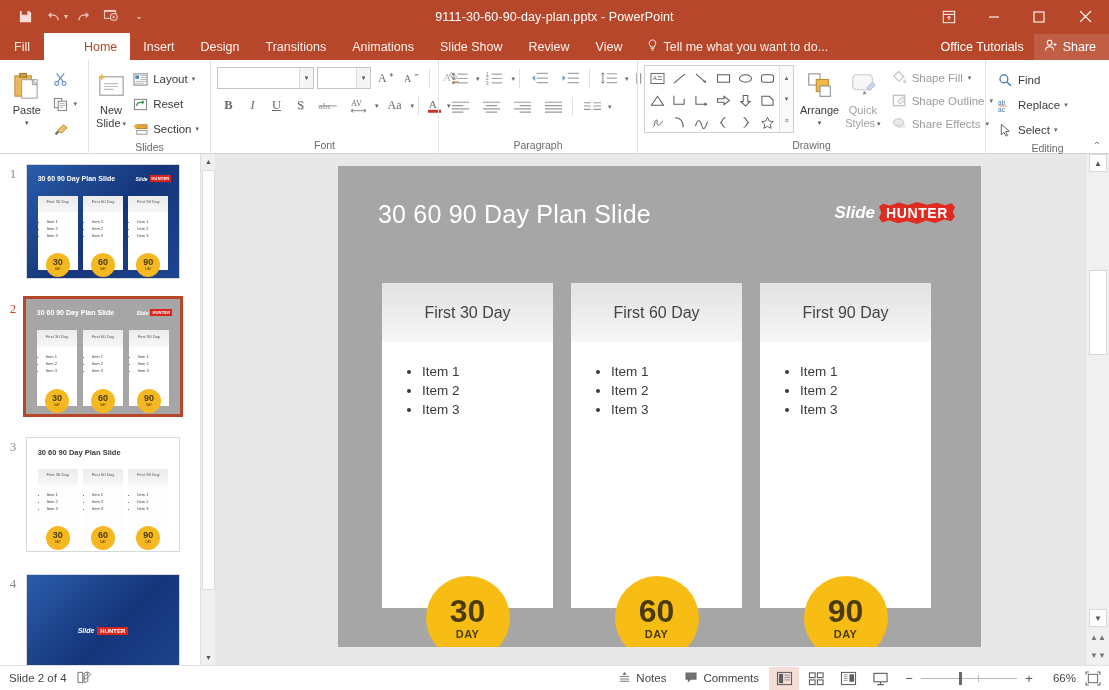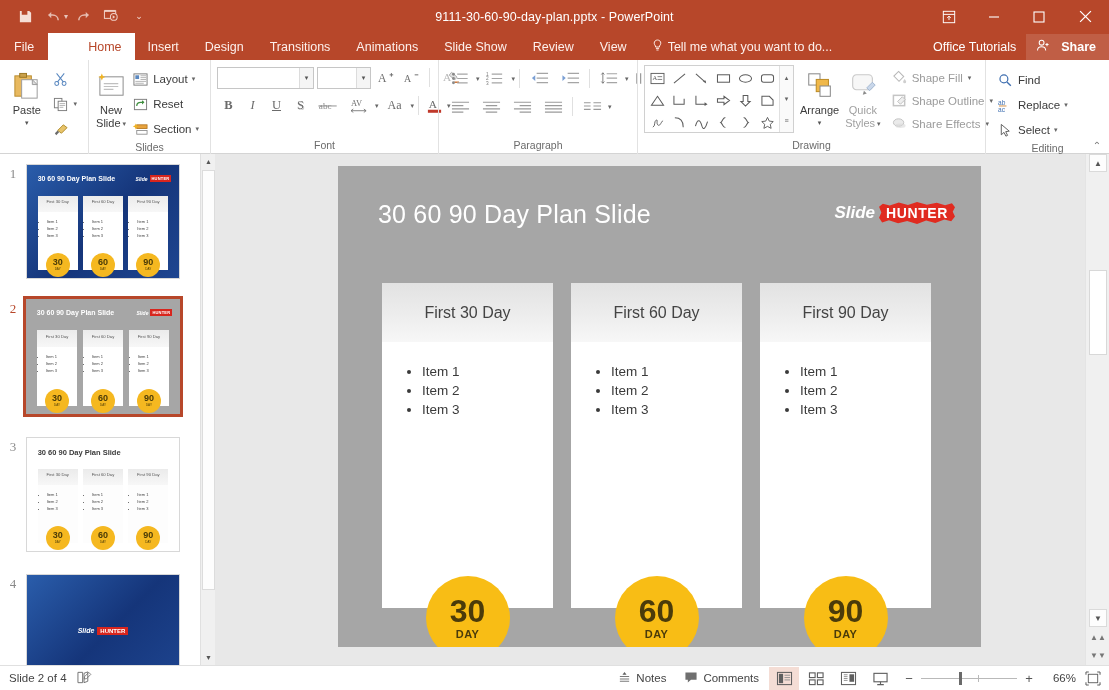--- a/index.html
+++ b/index.html
@@ -47,22 +47,22 @@
   .tellme {
     display: flex; align-items: center; gap: 5px; color: #fdf0ec;
     font-size: 12.5px; padding: 0 12px; height: 27px; white-space: nowrap;
   }
   .tellme .bulb { font-size: 12px; }
   .tabstrip-right {
     position: absolute; right: 0; bottom: 0; height: 27px; display: flex; align-items: center;
   }
   .office-tutorials { color: #fff; font-size: 12.5px; padding: 0 10px; white-space: nowrap; }
   .share-btn {
-    display: flex; align-items: center; gap: 11px; color: #fff; font-size: 12.5px;
-    padding: 0 13px 0 10px; height: 26px; background: rgba(255,255,255,.13); font-weight: bold;
+    display: flex; align-items: center; gap: 5px; color: #fff; font-size: 12.5px;
+    padding: 0 13px 0 10px; height: 26px; background: rgba(255,255,255,.13);
   }
 
   
   .ribbon {
     position: absolute; left: 0; top: 60px; width: 1109px; height: 94px;
     background: #fff; border-bottom: 1px solid #d4d4d4;
     display: flex; align-items: stretch;
   }
   .rgroup { position: relative; display: flex; flex-direction: column; height: 94px; }
   .rgroup + .rgroup { border-left: 1px solid #e2e2e2; }
@@ -355,21 +355,21 @@
       </div>
       <div class="wc close">
         <svg width="13" height="13" viewBox="0 0 12 12">
             <path d="M1 1l10 10M11 1L1 11" stroke="#fff" stroke-width="1.15"></path>
           </svg>
       </div>
     </div>
   </div>
 
   <div class="tabstrip">
-    <div class="tab file">File</div>
+    <div class="tab file">Fill</div>
     <div class="tab active">Home</div>
     <div class="tab">Insert</div>
     <div class="tab">Design</div>
     <div class="tab">Transitions</div>
     <div class="tab">Animations</div>
     <div class="tab">Slide Show</div>
     <div class="tab">Review</div>
     <div class="tab">View</div>
     <div class="tellme">
       <span class="bulb">

